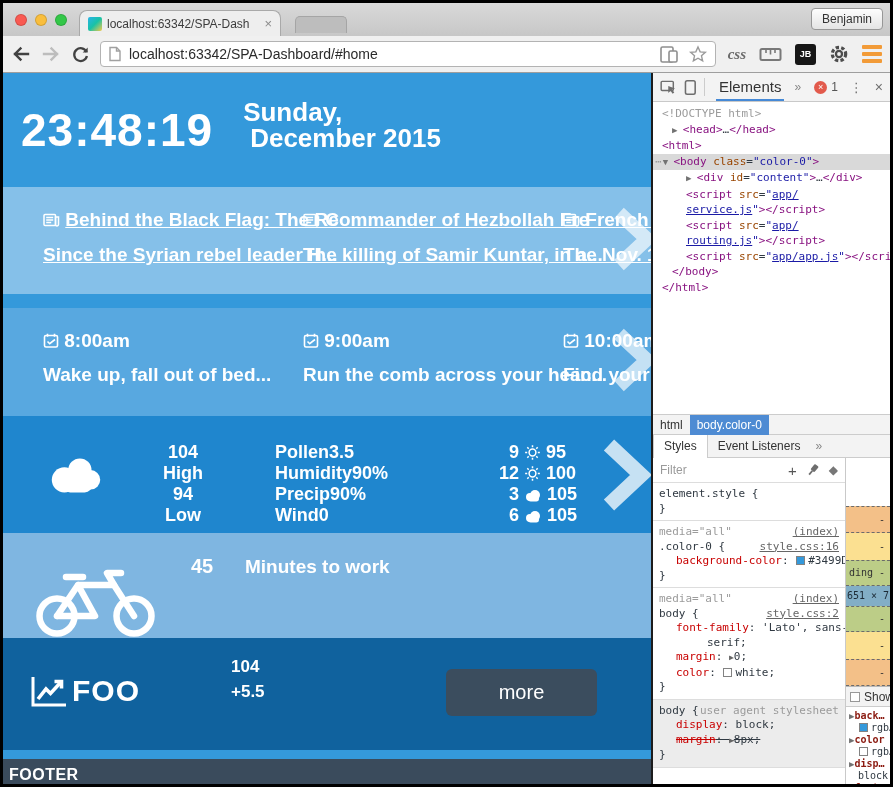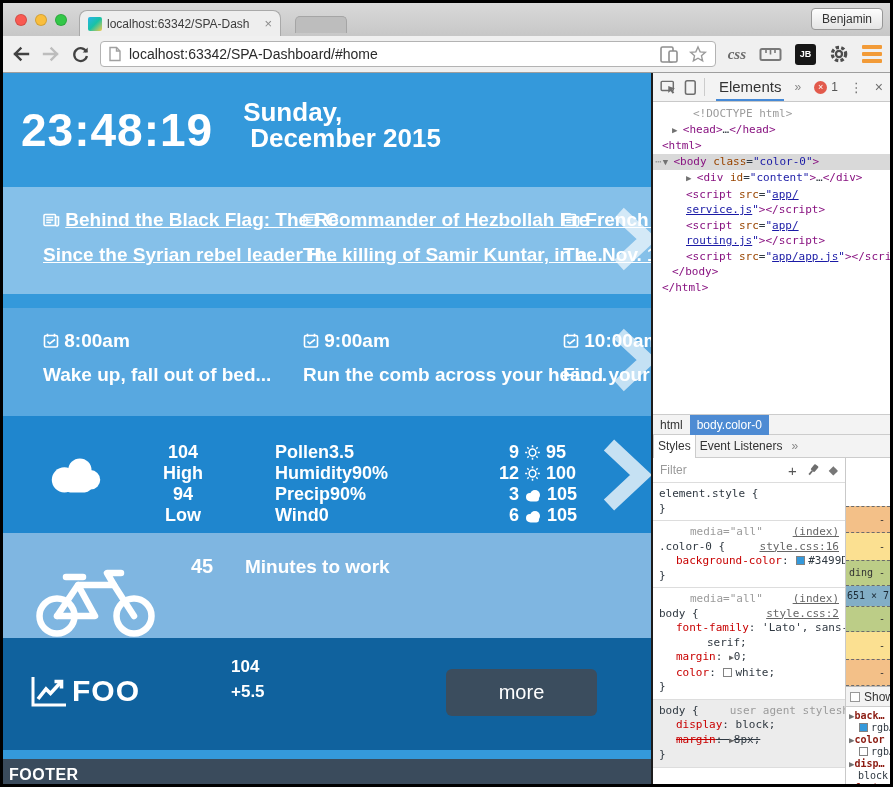--- a/index.html
+++ b/index.html
@@ -95,37 +95,37 @@
         display:flex;align-items:center;justify-content:center;line-height:1;}
   .err-count{font-size:12px;color:#555;}
   .dt-dots{margin-left:12px;color:#6e6e6e;font-size:13px;}
   .dt-close{margin-left:12px;color:#6e6e6e;font-size:14px;}
   .dt-dom{height:312px;flex:none;overflow:hidden;padding-top:4px;
         font-family:"DejaVu Sans Mono","DejaVu Sans",monospace;font-size:11px;line-height:15.5px;color:#303942;}
   .dom-line{white-space:pre;padding-left:9px;}
   .dom-line.d1{padding-left:19px;} .dom-line.d2{padding-left:33px;}
   .dom-line.selected{background:#d9d9d9;padding-left:2px;}
   .tk{white-space:pre;}
-  .tk.g{color:#9b9b9b;margin-left:31px;} .tk.t{color:#881280;} .tk.a{color:#994500;}
+  .tk.g{color:#9b9b9b;} .tk.t{color:#881280;} .tk.a{color:#994500;}
   .tk.v{color:#1a1aa6;} .tk.l{color:#1a1aa6;text-decoration:underline;}
   .tk.p{color:#303942;}
   .tk.arw{color:#727272;font-size:9px;}
   .tk.dots{color:#999;margin-right:1px;}
   .tk.prop{color:#c80000;} .tk.slink{color:#666;text-decoration:underline;}
   .tk.tri{color:#666;font-size:8px;}
   .tk.strike{text-decoration:line-through;}
   .tk.sw{display:inline-block;width:9px;height:9px;border:1px solid #828282;margin:0 3px -1px 1px;}
   .tk.cname{color:#8b1a10;font-weight:bold;}
   .crumbs{height:21px;flex:none;background:#f3f3f3;border-top:1px solid #ccc;border-bottom:1px solid #ccc;
         display:flex;align-items:flex-start;font-size:12px;color:#333;}
   .crumb{padding:3px 7px;}
   .crumb.sel{background:#4e8bd3;color:#fff;}
   .side-tabs{height:23px;flex:none;background:#f3f3f3;border-bottom:1px solid #ccc;
         display:flex;align-items:stretch;font-size:12px;color:#333;}
-  .stab{padding:4px 4px;}
+  .stab{padding:4px 10px;}
   .stab.active{background:#fff;border-left:1px solid #ccc;border-right:1px solid #ccc;margin-bottom:-1px;}
   .stab-more{padding:4px 5px;color:#888;}
   .styles-area{flex:1;display:flex;min-height:0;}
   .rules{flex:1;min-width:0;border-right:1px solid #c9c9c9;display:flex;flex-direction:column;overflow:hidden;}
   .filter-row{height:25px;flex:none;border-bottom:1px solid #ddd;display:flex;align-items:center;
         padding:0 7px;font-size:12px;color:#9a9a9a;}
   .filter-icons{margin-left:auto;display:flex;align-items:center;gap:10px;color:#666;}
   .plus-ic{font-size:15px;line-height:1;color:#555;}
   .diamond-ic{color:#777;font-size:12px;}
   .rules-scroll{flex:1;overflow:hidden;font-family:"DejaVu Sans Mono","DejaVu Sans",monospace;

